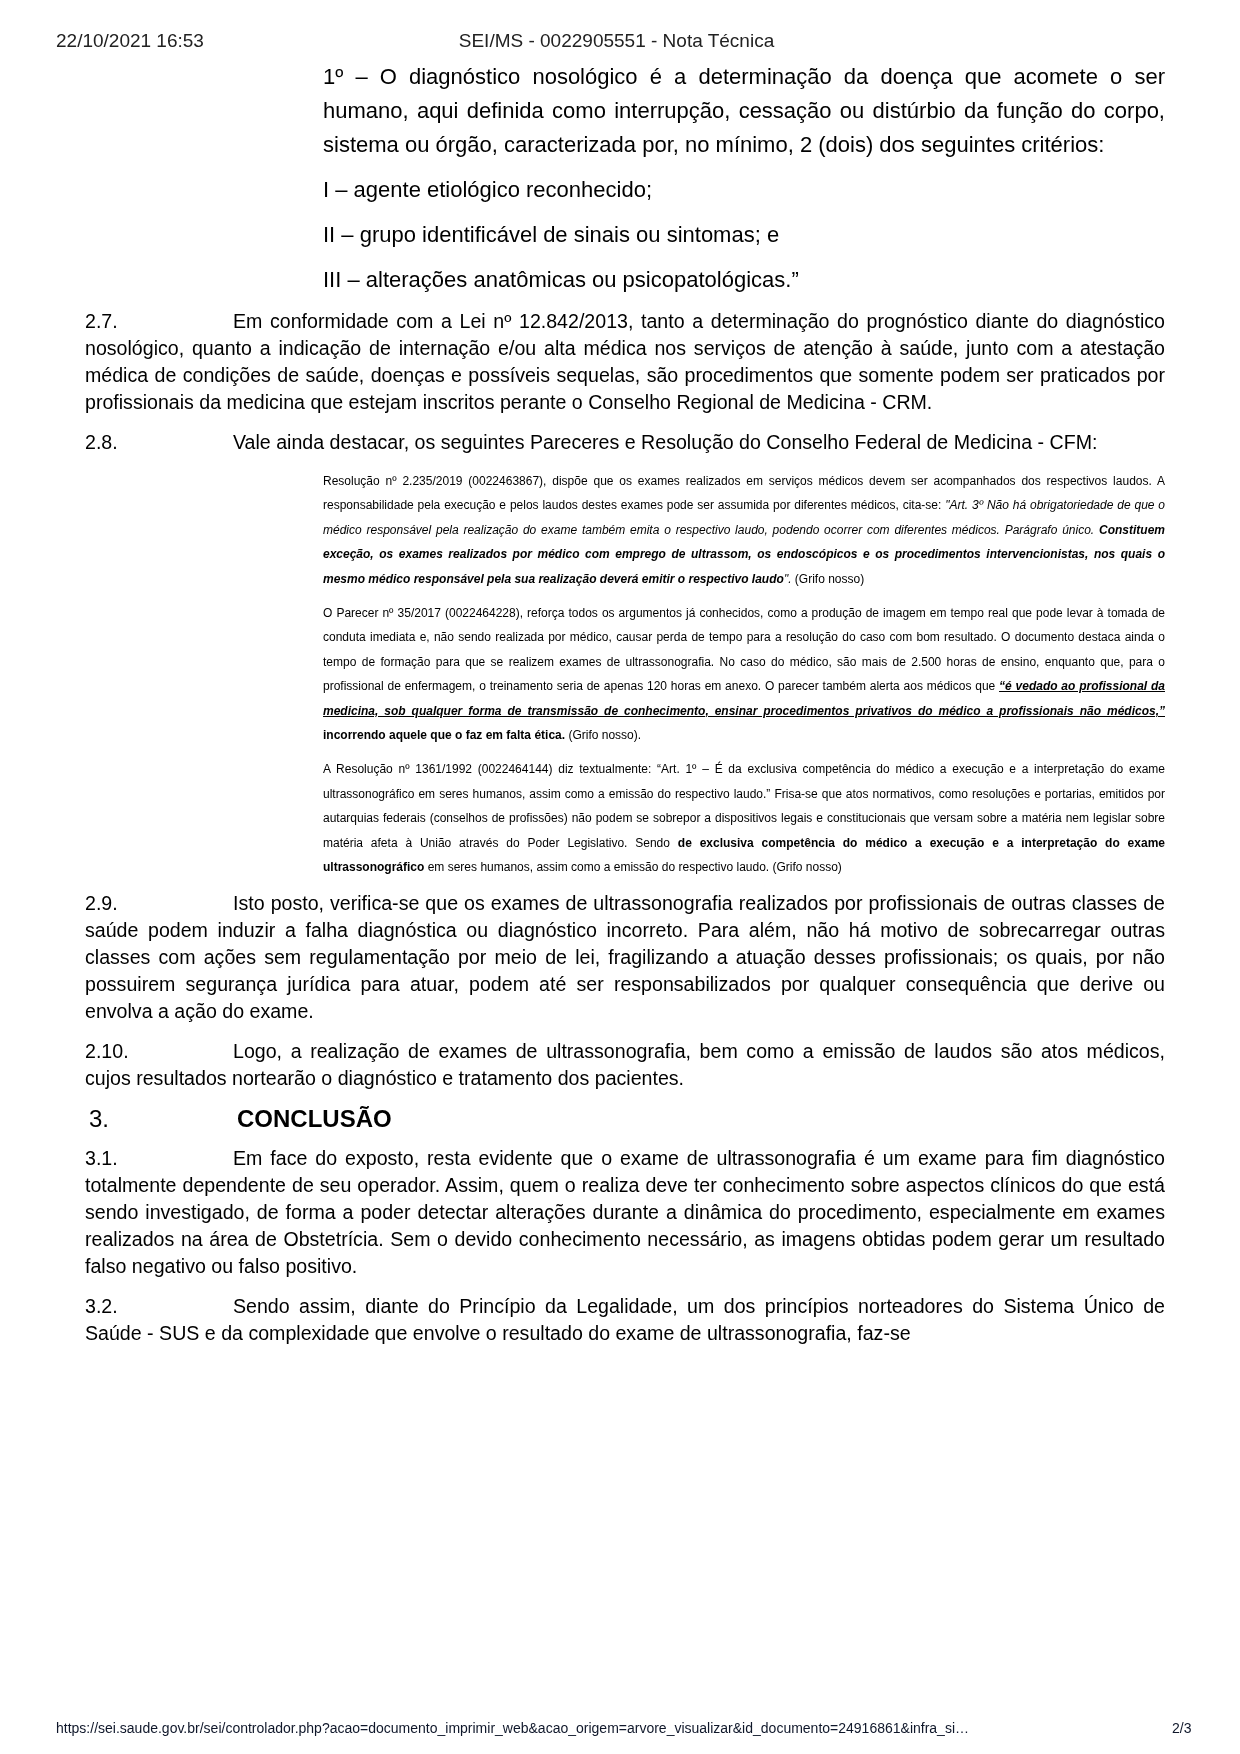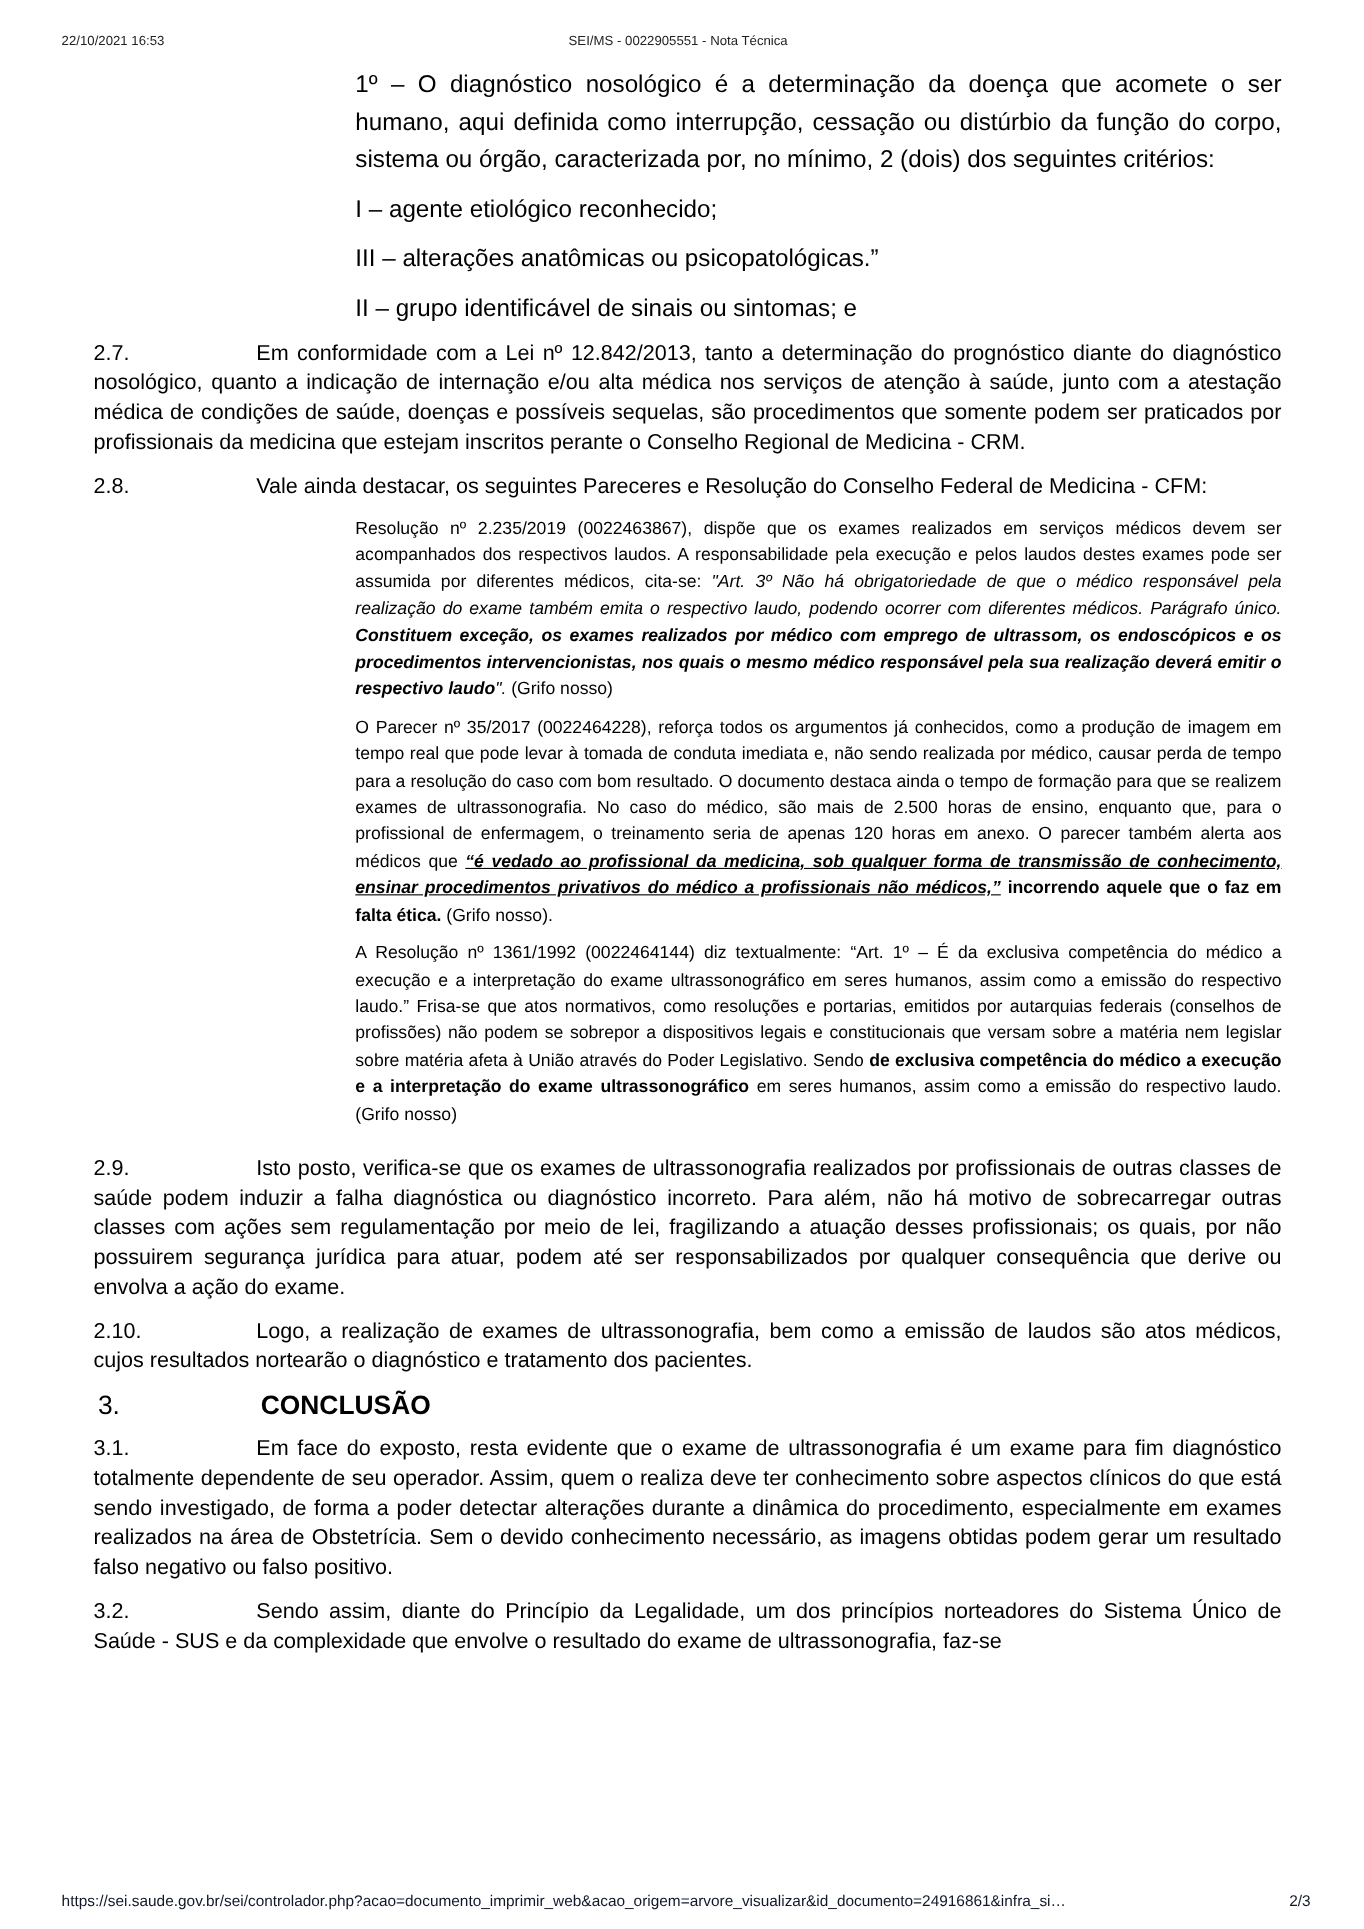--- a/index.html
+++ b/index.html
@@ -1,34 +1,34 @@
 <!DOCTYPE html>
 <html><head>
 <meta charset="utf-8">
 <style>
   html, body { margin: 0; padding: 0; background: #ffffff; }
   body { width: 1240px; height: 1754px; position: relative; overflow: hidden; color: #000; }
-  .hdr { position: absolute; top: 30px; font-family: "Liberation Sans", sans-serif; font-size: 12px; color: #222; }
+  .hdr { position: absolute; top: 30px; font-family: "Liberation Sans", sans-serif; font-size: 19px; color: #222; }
   .hdr-date { left: 56px; }
   .hdr-title { left: 0; width: 1233px; text-align: center; }
   .ftr { position: absolute; top: 1720px; font-family: "Liberation Sans", sans-serif; font-size: 14px; color: #0f172a; }
   .ftr-url { left: 56px; }
   .ftr-page { left: 1172px; }
 
   .content { position: absolute; left: 85px; top: 60px; width: 1080px; font-family: "Liberation Sans", sans-serif; }
 
   .quote-top { margin-left: 238px; width: 842px; font-size: 22px; line-height: 34px; }
   .quote-top p { margin: 0 0 11px 0; text-align: justify; text-align-last: left; }
   .quote-top p.justified-full { text-align: justify; }
 
   .para { font-size: 19.6px; line-height: 27px; text-align: justify; margin: 0 0 13px 0; }
   .para .num { display: inline-block; width: 148px; }
   .para.last-left { text-align-last: left; }
 
-  .quote-block { margin-left: 238px; width: 842px; font-size: 16px; line-height: 24.4px; margin-bottom: 23px; }
+  .quote-block { margin-left: 238px; width: 842px; font-size: 12px; line-height: 24.4px; margin-bottom: 10px; }
   .quote-block p { margin: 0 0 10px 0; text-align: justify; text-align-last: left; }
 
   .section { font-size: 24px; line-height: 27px; margin: 0 0 13px 4px; }
   .section .num { display: inline-block; width: 148px; }
   .section .title { font-weight: bold; }
 
   b, .b { font-weight: bold; }
   i, .i { font-style: italic; }
   .u { text-decoration: underline; }
 </style>
@@ -36,22 +36,22 @@
 <body>
 
 <div class="hdr hdr-date">22/10/2021 16:53</div>
 <div class="hdr hdr-title">SEI/MS - 0022905551 - Nota Técnica</div>
 
 <div class="content">
 
   <div class="quote-top">
     <p class="justified-full">1º – O diagnóstico nosológico é a determinação da doença que acomete o ser humano, aqui definida como interrupção, cessação ou distúrbio da função do corpo, sistema ou órgão, caracterizada por, no mínimo, 2 (dois) dos seguintes critérios:</p>
     <p>I – agente etiológico reconhecido;</p>
+    <p>II – grupo identificável de sinais ou sintomas; e</p>
     <p>III – alterações anatômicas ou psicopatológicas.”</p>
-    <p>II – grupo identificável de sinais ou sintomas; e</p>
   </div>
 
   <p class="para"><span class="num">2.7.</span><span>Em conformidade com a Lei nº 12.842/2013, tanto a determinação do prognóstico diante do diagnóstico nosológico, quanto a indicação de internação e/ou alta médica nos serviços de atenção à saúde, junto com a atestação médica de condições de saúde, doenças e possíveis sequelas, são procedimentos que somente podem ser praticados por profissionais da medicina que estejam inscritos perante o Conselho Regional de Medicina - CRM.</span></p>
 
   <p class="para last-left"><span class="num">2.8.</span><span>Vale ainda destacar, os seguintes Pareceres e Resolução do Conselho Federal de Medicina - CFM:</span></p>
 
   <div class="quote-block">
     <p><span>Resolução nº 2.235/2019 (0022463867), dispõe que os exames realizados em serviços médicos devem ser acompanhados dos respectivos laudos. A responsabilidade pela execução e pelos laudos destes exames pode ser assumida por diferentes médicos, cita-se: </span><span class="i">"Art. 3º Não há obrigatoriedade de que o médico responsável pela realização do exame também emita o respectivo laudo, podendo ocorrer com diferentes médicos. Parágrafo único. </span><span class="b i">Constituem exceção, os exames realizados por médico com emprego de ultrassom, os endoscópicos e os procedimentos intervencionistas, nos quais o mesmo médico responsável pela sua realização deverá emitir o respectivo laudo</span><span class="i">".</span><span> (Grifo nosso)</span></p>
 
     <p><span>O Parecer nº 35/2017 (0022464228), reforça todos os argumentos já conhecidos, como a produção de imagem em tempo real que pode levar à tomada de conduta imediata e, não sendo realizada por médico, causar perda de tempo para a resolução do caso com bom resultado. O documento destaca ainda o tempo de formação para que se realizem exames de ultrassonografia. No caso do médico, são mais de 2.500 horas de ensino, enquanto que, para o profissional de enfermagem, o treinamento seria de apenas 120 horas em anexo. O parecer também alerta aos médicos que </span><span class="b i u">“é vedado ao profissional da medicina, sob qualquer forma de transmissão de conhecimento, ensinar procedimentos privativos do médico a profissionais não médicos,”</span><span class="b"> incorrendo aquele que o faz em falta ética.</span><span> (Grifo nosso).</span></p>

